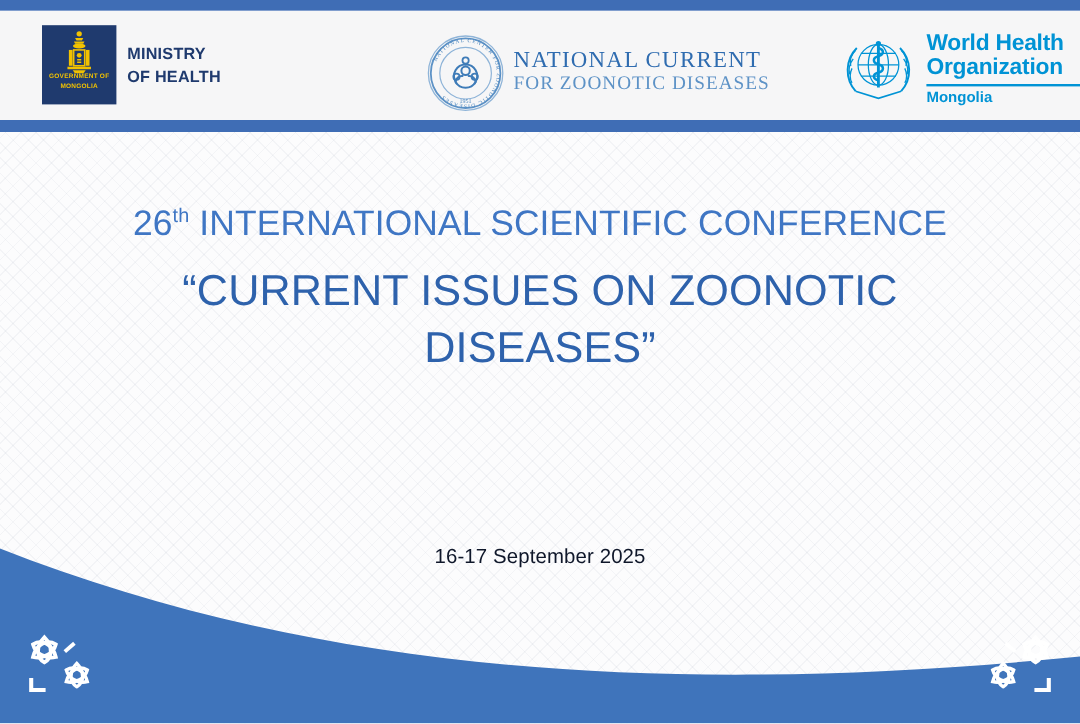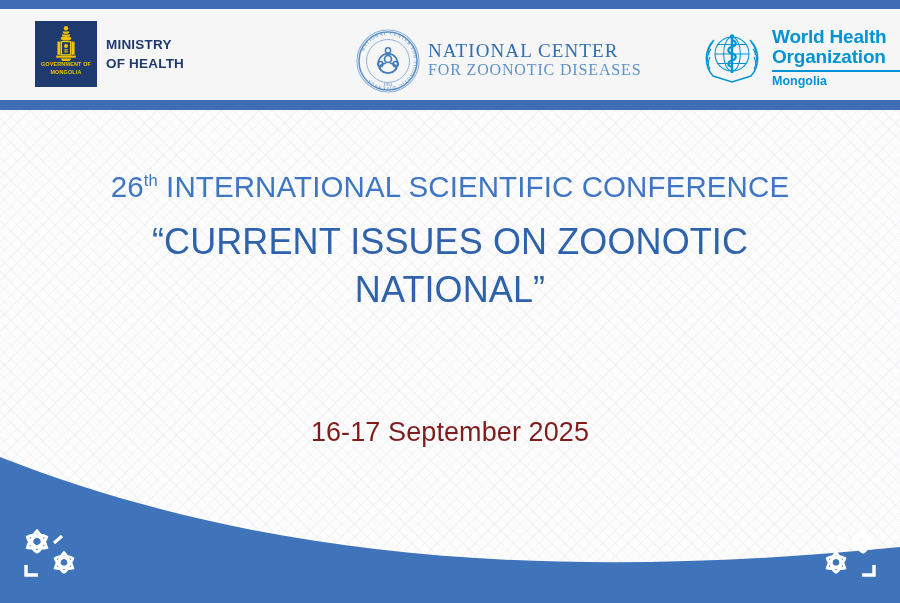--- a/index.html
+++ b/index.html
@@ -76,21 +76,21 @@
     color:#3f76c4;font-size:29.5px;font-weight:normal;letter-spacing:.1px;
     line-height:1.15;white-space:nowrap;
   }
   .t-line1 sup{font-size:.56em;vertical-align:super;}
   .t-line2{
     color:#2e62ac;font-size:36px;font-weight:normal;line-height:1.33;
     margin-top:14px;letter-spacing:.1px;
   }
 
   .meta{position:absolute;left:0;top:413px;width:900px;text-align:center;}
-  .meta div{color:#7f1d1d;font-size:27px;line-height:1.42;letter-spacing:.1px;}
+  .meta div{color:#0f172a;font-size:17px;line-height:1.42;letter-spacing:.1px;margin-top:39px;}
 
   
   .wave{position:absolute;left:0;bottom:0;width:900px;height:160px;}
   .wave svg{display:block;width:900px;height:160px;}
 
   .orn{position:absolute;bottom:18px;}
   .orn.left{left:16px;}
   .orn.right{right:16px;}
 </style>
 </head>
@@ -152,21 +152,21 @@
             <path d="M0,-5.2 A9.6,9.6 0 0,0 -8.3,9.3 A5.3,5.3 0 0,1 -2.6,4.3"></path>
             <path d="M8.3,9.3 A9.6,9.6 0 0,1 -8.3,9.3"></path>
           </g>
           <circle cx="0" cy="-8.6" r="2.6" fill="none" stroke="#3f7cb8" stroke-width="1.5"></circle>
           <circle cx="7.6" cy="5.0" r="2.6" fill="none" stroke="#3f7cb8" stroke-width="1.5"></circle>
           <circle cx="-7.6" cy="5.0" r="2.6" fill="none" stroke="#3f7cb8" stroke-width="1.5"></circle>
         </g>
         <text x="36" y="61" text-anchor="middle" font-family="Liberation Serif, serif" font-size="5" fill="#4b86bf">1951</text>
       </svg>
       <div class="nczd-text">
-        <span class="nczd-t1">NATIONAL CENTER</span>
+        <span class="nczd-t1">NATIONAL CURRENT</span>
         <span class="nczd-t2">FOR ZOONOTIC DISEASES</span>
       </div>
     </div>
 
     <div class="who">
       <svg width="64" height="60" viewBox="0 0 64 60">
         <g stroke="#0093d5" fill="none" stroke-width="1.3">
           <path d="M14,14 C4,24 4,40 13,50" stroke-width="1.6"></path>
           <path d="M50,14 C60,24 60,40 51,50" stroke-width="1.6"></path>
           <g stroke-width="1.1">
@@ -200,21 +200,21 @@
       </div>
     </div>
   </div>
 
   <div class="divider"></div>
 
   <div class="title-wrap">
     <div class="t-line1"><span>26</span><sup>th</sup><span> INTERNATIONAL SCIENTIFIC CONFERENCE</span></div>
     <div class="t-line2">
       <div>“CURRENT ISSUES ON ZOONOTIC</div>
-      <div>NATIONAL”</div>
+      <div>DISEASES”</div>
     </div>
   </div>
 
   <div class="meta">
     <div>16-17 September 2025</div>
   </div>
 
   <div class="wave">
     <svg viewBox="0 0 900 160" preserveAspectRatio="none">
       <path d="M0,26 C240,118 520,150 900,112 L900,160 L0,160 Z" fill="#e2e2de"></path>

